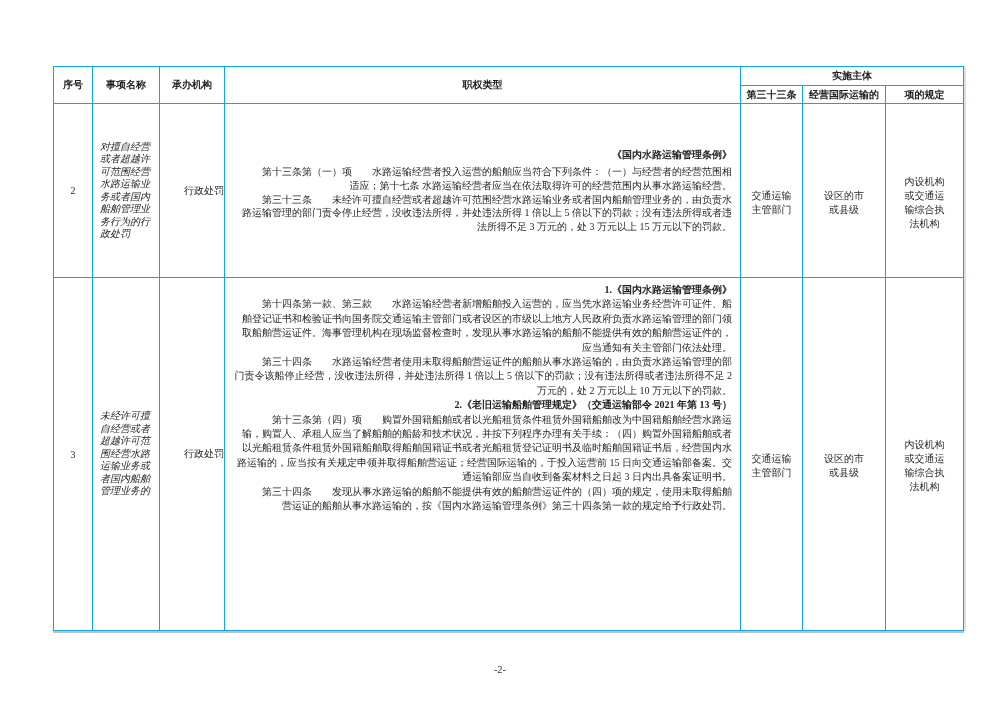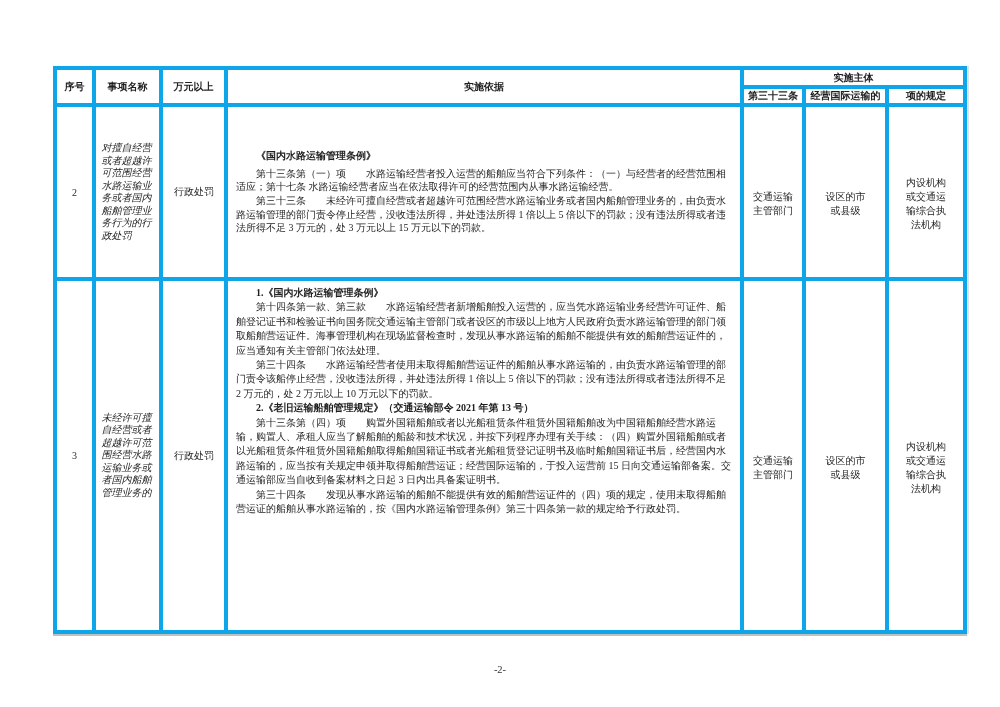--- a/index.html
+++ b/index.html
@@ -19,21 +19,21 @@
   table.matrix {
     position: absolute;
     left: 53px;
     top: 66px;
     width: 910px;
     border-collapse: collapse;
     table-layout: fixed;
     box-shadow: 0 2px 0 rgba(140,140,140,0.55), 2px 0 0 rgba(170,170,170,0.35);
   }
   .matrix th, .matrix td {
-    border: 4px solid #0ea5e9;
+    border: 1px solid #0ea5e9;
     padding: 0;
     font-size: 10px;
     vertical-align: middle;
   }
   .matrix thead th {
     font-weight: bold;
     text-align: center;
     line-height: 12px;
     padding: 1px 2px;
   }
@@ -44,31 +44,32 @@
 
   td.c-seq { text-align: center; }
   td.c-item { text-align: center; font-style: italic; }
   .item-block {
     display: inline-block;
     width: 52px;
     text-align: left;
     line-height: 12.5px;
   }
   td.c-type {
-    text-align: center;
+    text-align: right;
     vertical-align: middle;
     padding-left: 1px;
   }
   td.c-basis {
     padding: 3px 8px;
     text-align: left;
   }
   td.c-basis p {
     margin: 0;
     text-indent: 2em;
+    text-align: right;
   }
   td.c-basis p.t { font-weight: bold; }
   tr.row-2 td.c-basis { vertical-align: middle; line-height: 13.6px; }
   tr.row-2 td.c-basis p.t { margin-bottom: 4px; }
   tr.row-3 td.c-basis { vertical-align: top; padding-top: 5px; line-height: 14.4px; }
 
   td.c-side { text-align: center; }
   .side-block {
     display: inline-block;
     width: 44px;
@@ -97,22 +98,22 @@
       <col style="width:65px">
       <col style="width:516px">
       <col style="width:62px">
       <col style="width:83px">
       <col style="width:78px">
     </colgroup>
     <thead>
       <tr class="hr1">
         <th rowspan="2">序号</th>
         <th rowspan="2">事项名称</th>
-        <th rowspan="2">万元以上</th>
-        <th rowspan="2">实施依据</th>
+        <th rowspan="2">承办机构</th>
+        <th rowspan="2">职权类型</th>
         <th colspan="3">实施主体</th>
       </tr>
       <tr class="hr2">
         <th>第三十三条</th>
         <th>经营国际运输的</th>
         <th>项的规定</th>
       </tr>
     </thead>
     <tbody>
       <tr class="row-2">

